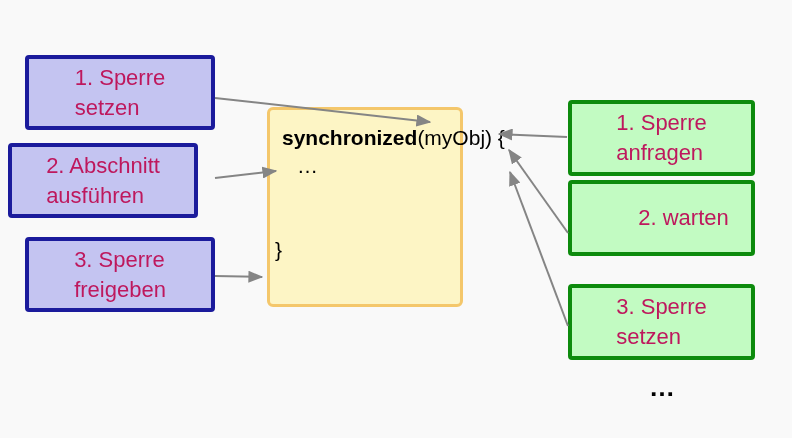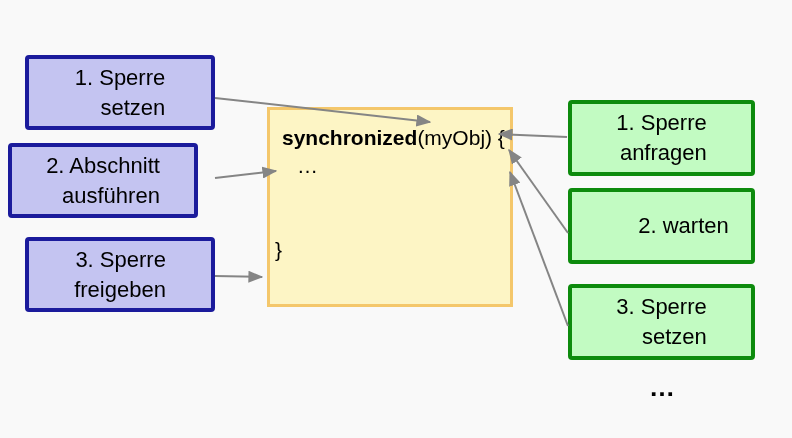--- a/index.html
+++ b/index.html
@@ -12,57 +12,57 @@
     width: 792px;
     height: 438px;
     background: var(--background, #f9f9f9);
     overflow: hidden;
   }
   .box {
     position: absolute;
     display: flex;
     align-items: center;
     justify-content: center;
-    text-align: right;
+    text-align: left;
     box-sizing: border-box;
     font-size: 22px;
     line-height: 30px;
-    color: #000000;
+    color: #be185d;
   }
   .box .lbl { white-space: pre-line; }
   .box.blue {
     width: 190px;
     height: 75px;
     background: var(--blue-box-fill, #c4c4f1);
     border: 4px solid var(--blue-box-border, #1b1b9c);
     border-radius: 4px;
   }
   .box.green {
     width: 187px;
     height: 76px;
     background: var(--green-box-fill, #c2fbc2);
     border: 4px solid var(--green-box-border, #0d8b0d);
     border-radius: 4px;
   }
   .blue1 { left: 25px; top: 55px; }
   .blue2 { left: 8px; top: 143px; }
   .blue3 { left: 25px; top: 237px; }
   .green1 { left: 568px; top: 100px; }
-  .green2 { left: 568px; top: 188px; padding-left: 44px; }
+  .green2 { left: 568px; top: 180px; padding-left: 44px; }
   .green3 { left: 568px; top: 284px; }
   .codebox {
     position: absolute;
     left: 267px;
     top: 107px;
-    width: 246px;
+    width: 196px;
     height: 200px;
     box-sizing: border-box;
     background: var(--yellow-box-fill, #fdf5c5);
     border: 3px solid var(--yellow-box-border, #f4c76b);
-    border-radius: 0;
+    border-radius: 6px;
     padding: 14px 0 0 5px;
     font-size: 21px;
     line-height: 28px;
     color: #000;
   }
   .code-line { white-space: pre; }
   .line-sync { margin-left: 7px; }
   .line-sync .kw { font-weight: bold; }
   .line-comment { margin-left: 20px; }
   .line-ellipsis { margin-left: 22px; }

